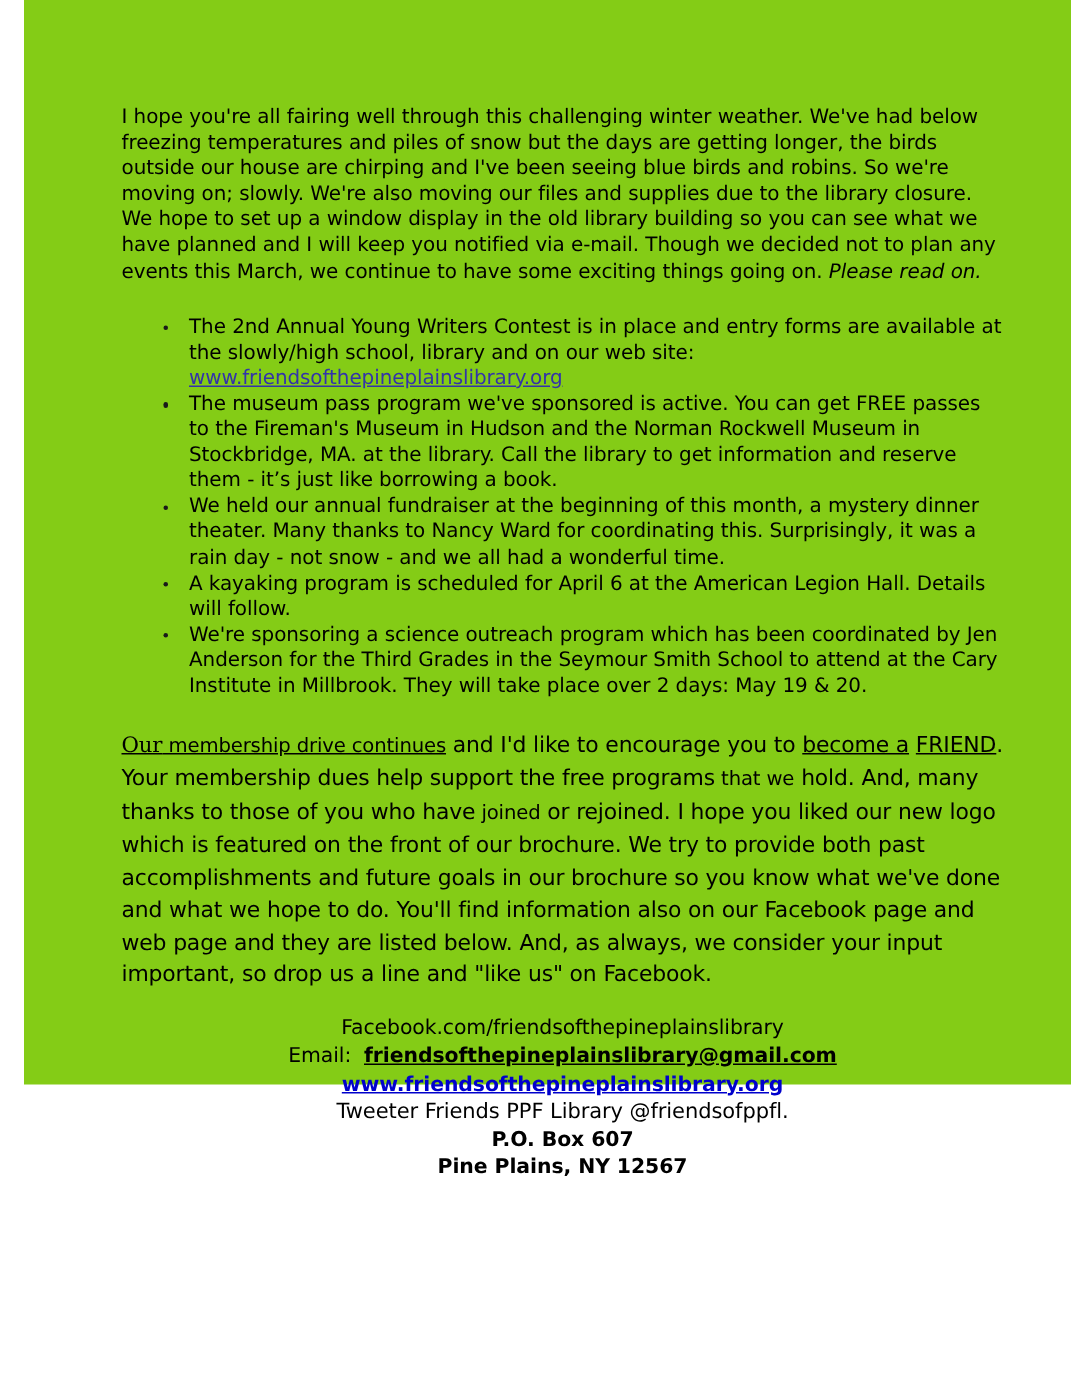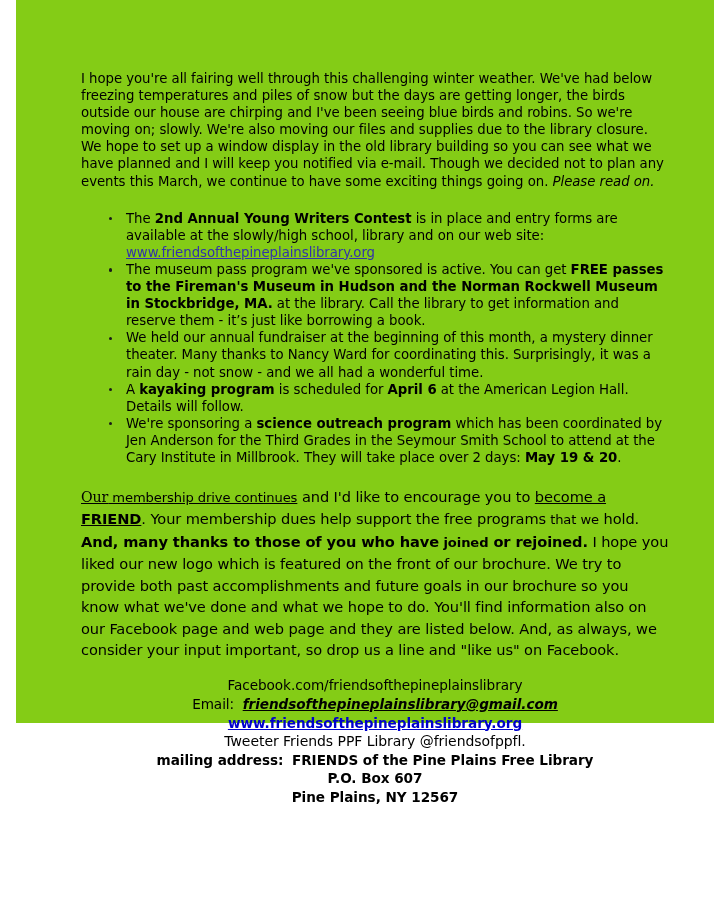--- a/index.html
+++ b/index.html
@@ -33,21 +33,21 @@
   
   .para {
     font-size: 13.3px;
     line-height: 17.1px;
     text-align: left;
     margin: 0;
     letter-spacing: -0.05px;
   }
   .para--intro { margin-bottom: 0; }
 
-  b, .b { font-weight: bold; }
+  b, .b { font-weight: normal; }
   i, .i { font-style: italic; }
   .u { text-decoration: underline; }
 
   
   .bullets {
     margin: 0;
     padding: 0;
     list-style: none;
   }
   .bullets > li {
@@ -98,21 +98,20 @@
     line-height: 18.6px;
     letter-spacing: -0.05px;
   }
   .contact .line { white-space: nowrap; }
   .contact .bold { font-weight: normal; }
   .contact .reg { font-weight: normal; font-size: 14px; }
   .contact .email-link {
     font-weight: bold;
     text-decoration: underline;
     color: #000000;
-    font-style: italic;
   }
   .contact .web-link {
     font-weight: bold;
     text-decoration: underline;
     color: #0000cc;
   }
   .contact .addr { font-weight: bold; }
 </style>
 </head>
 <body>
@@ -148,21 +147,20 @@
 
     <div class="contact">
       <div class="line"><span class="bold">Facebook.com/friendsofthepineplainslibrary</span></div>
 
       <div class="line"><span class="bold">Email:</span>&nbsp; <span class="email-link">friendsofthepineplainslibrary@gmail.com</span></div>
 
       <div class="line"><span class="web-link">www.friendsofthepineplainslibrary.org</span></div>
 
       <div class="line"><span class="reg">Tweeter Friends PPF Library @friendsofppfl.</span></div>
 
-      <div class="line"><span class="addr">mailing address:</span>&nbsp; <span class="addr">FRIENDS of the Pine Plains Free Library</span></div>
 
       <div class="line"><span class="addr">P.O. Box 607</span></div>
 
       <div class="line"><span class="addr">Pine Plains, NY  12567</span></div>
     </div>
 
   </div>
 </div>
 
 </body></html>

